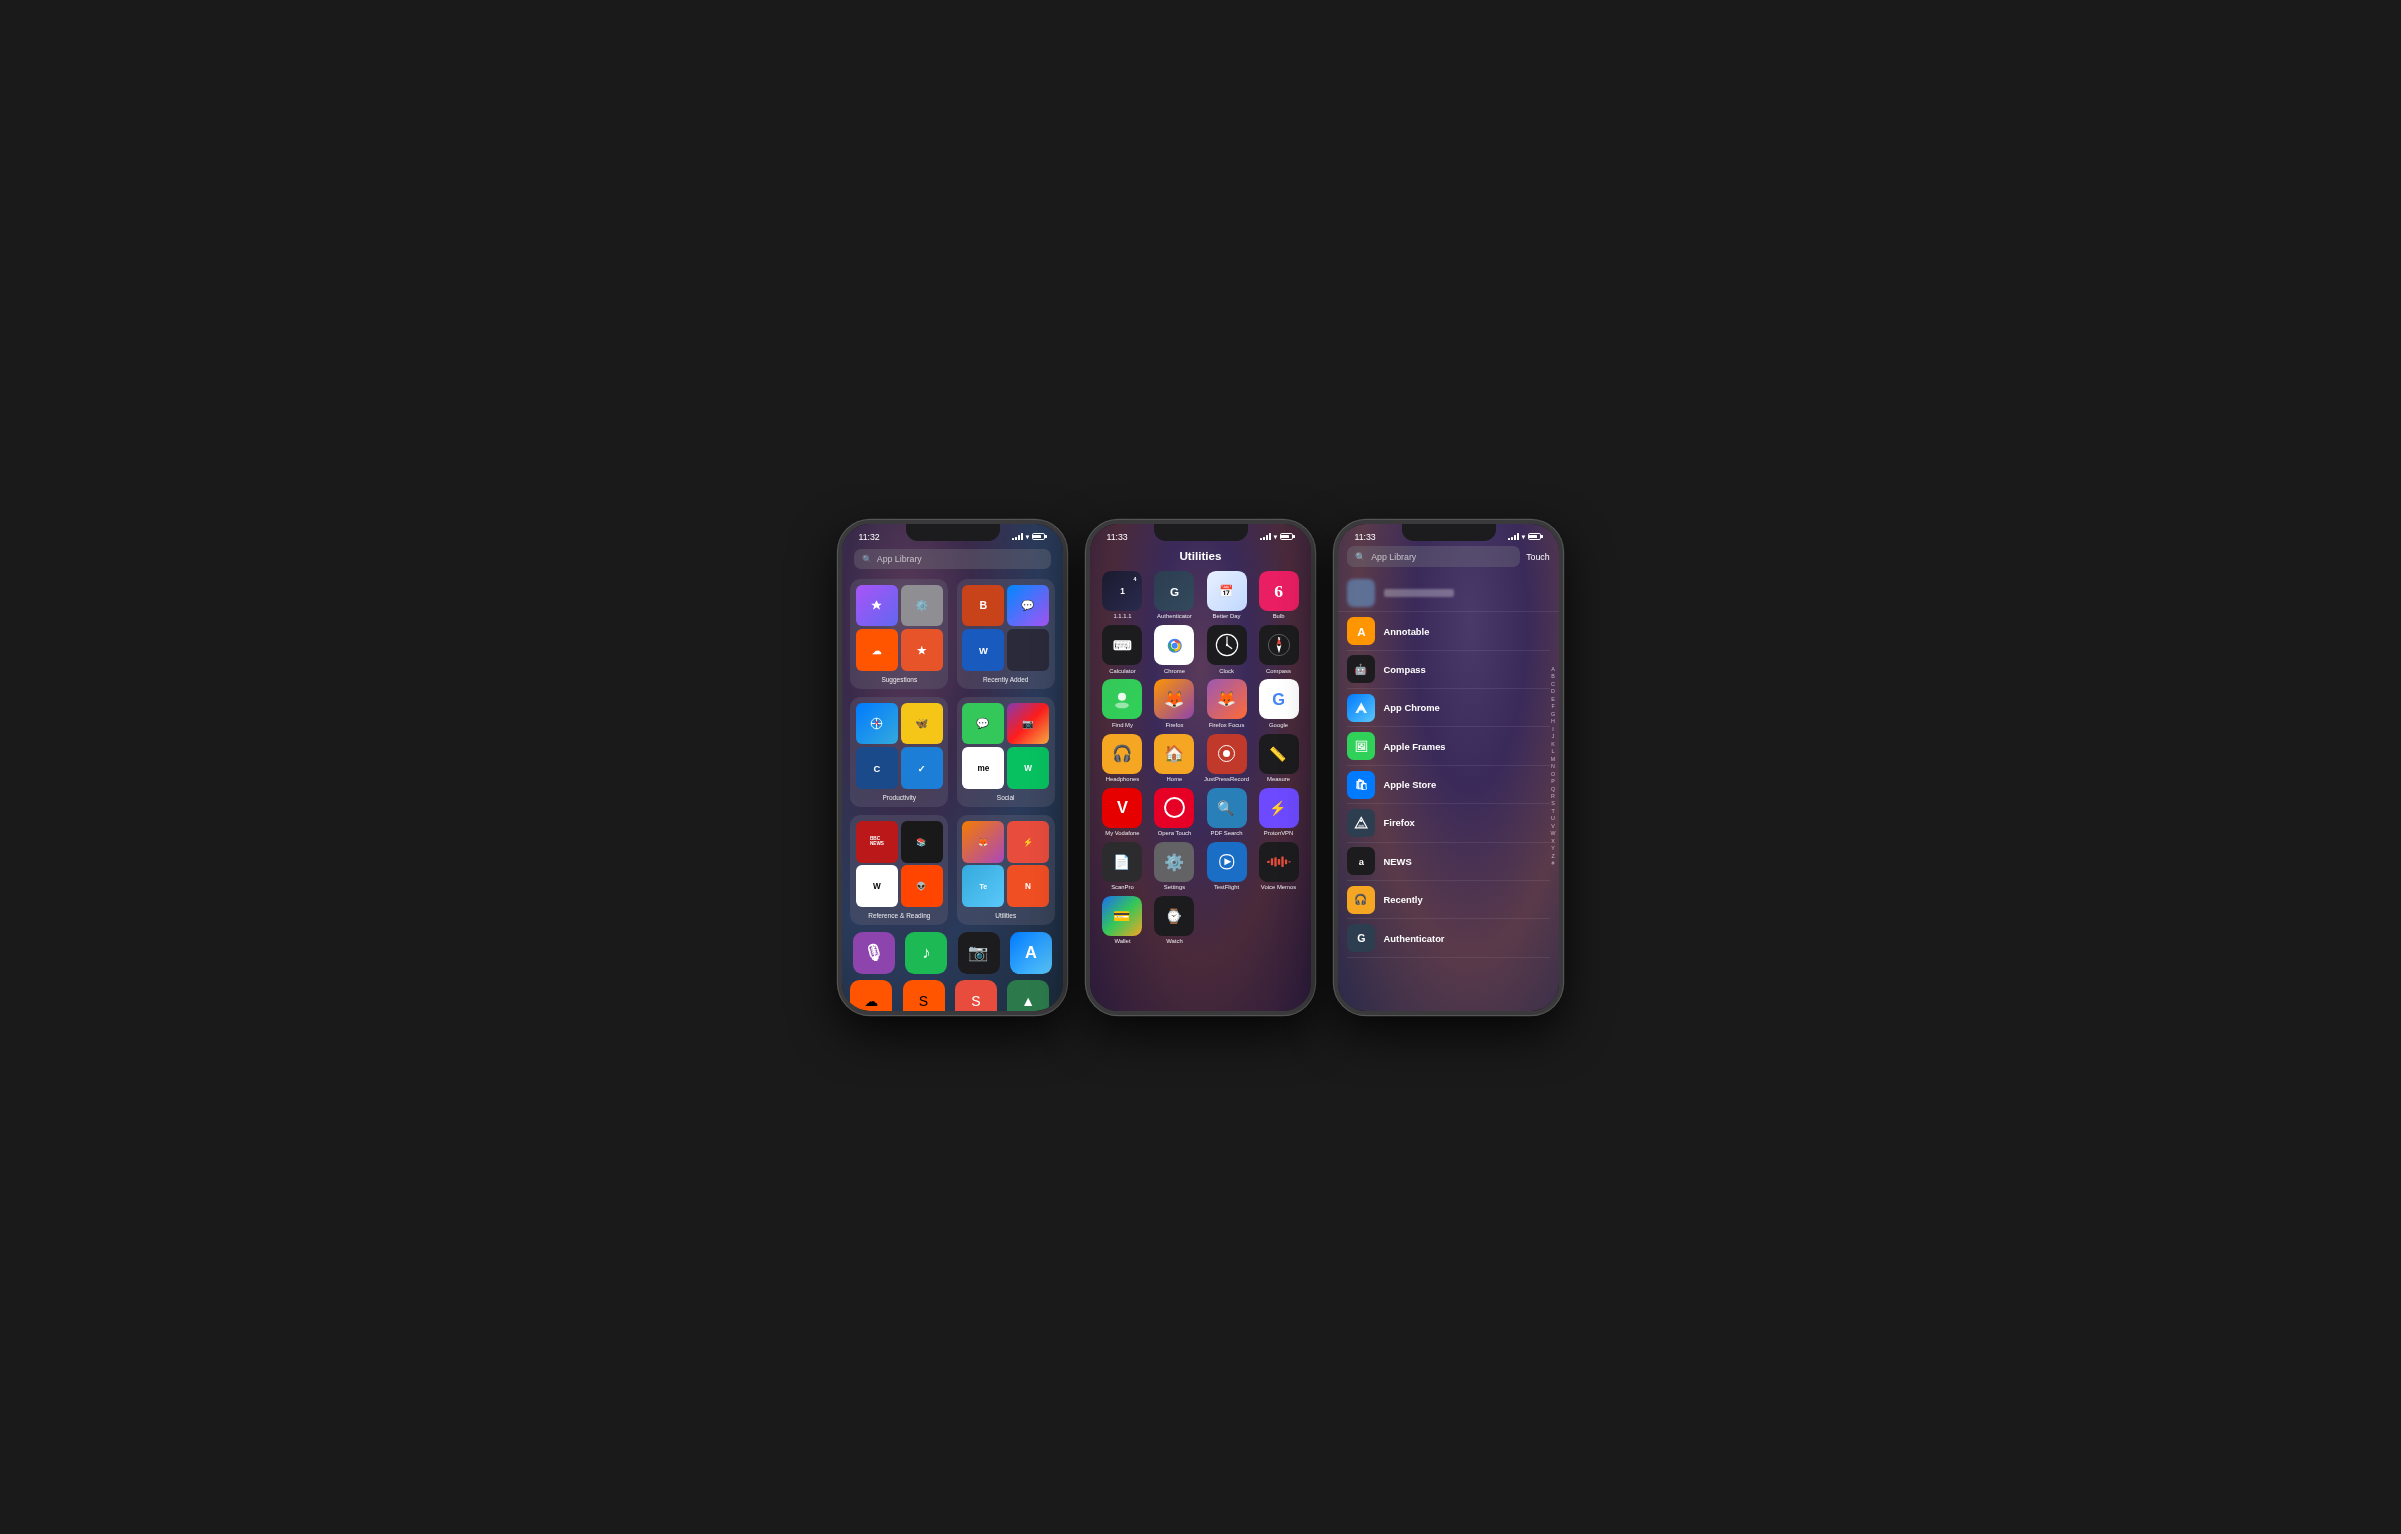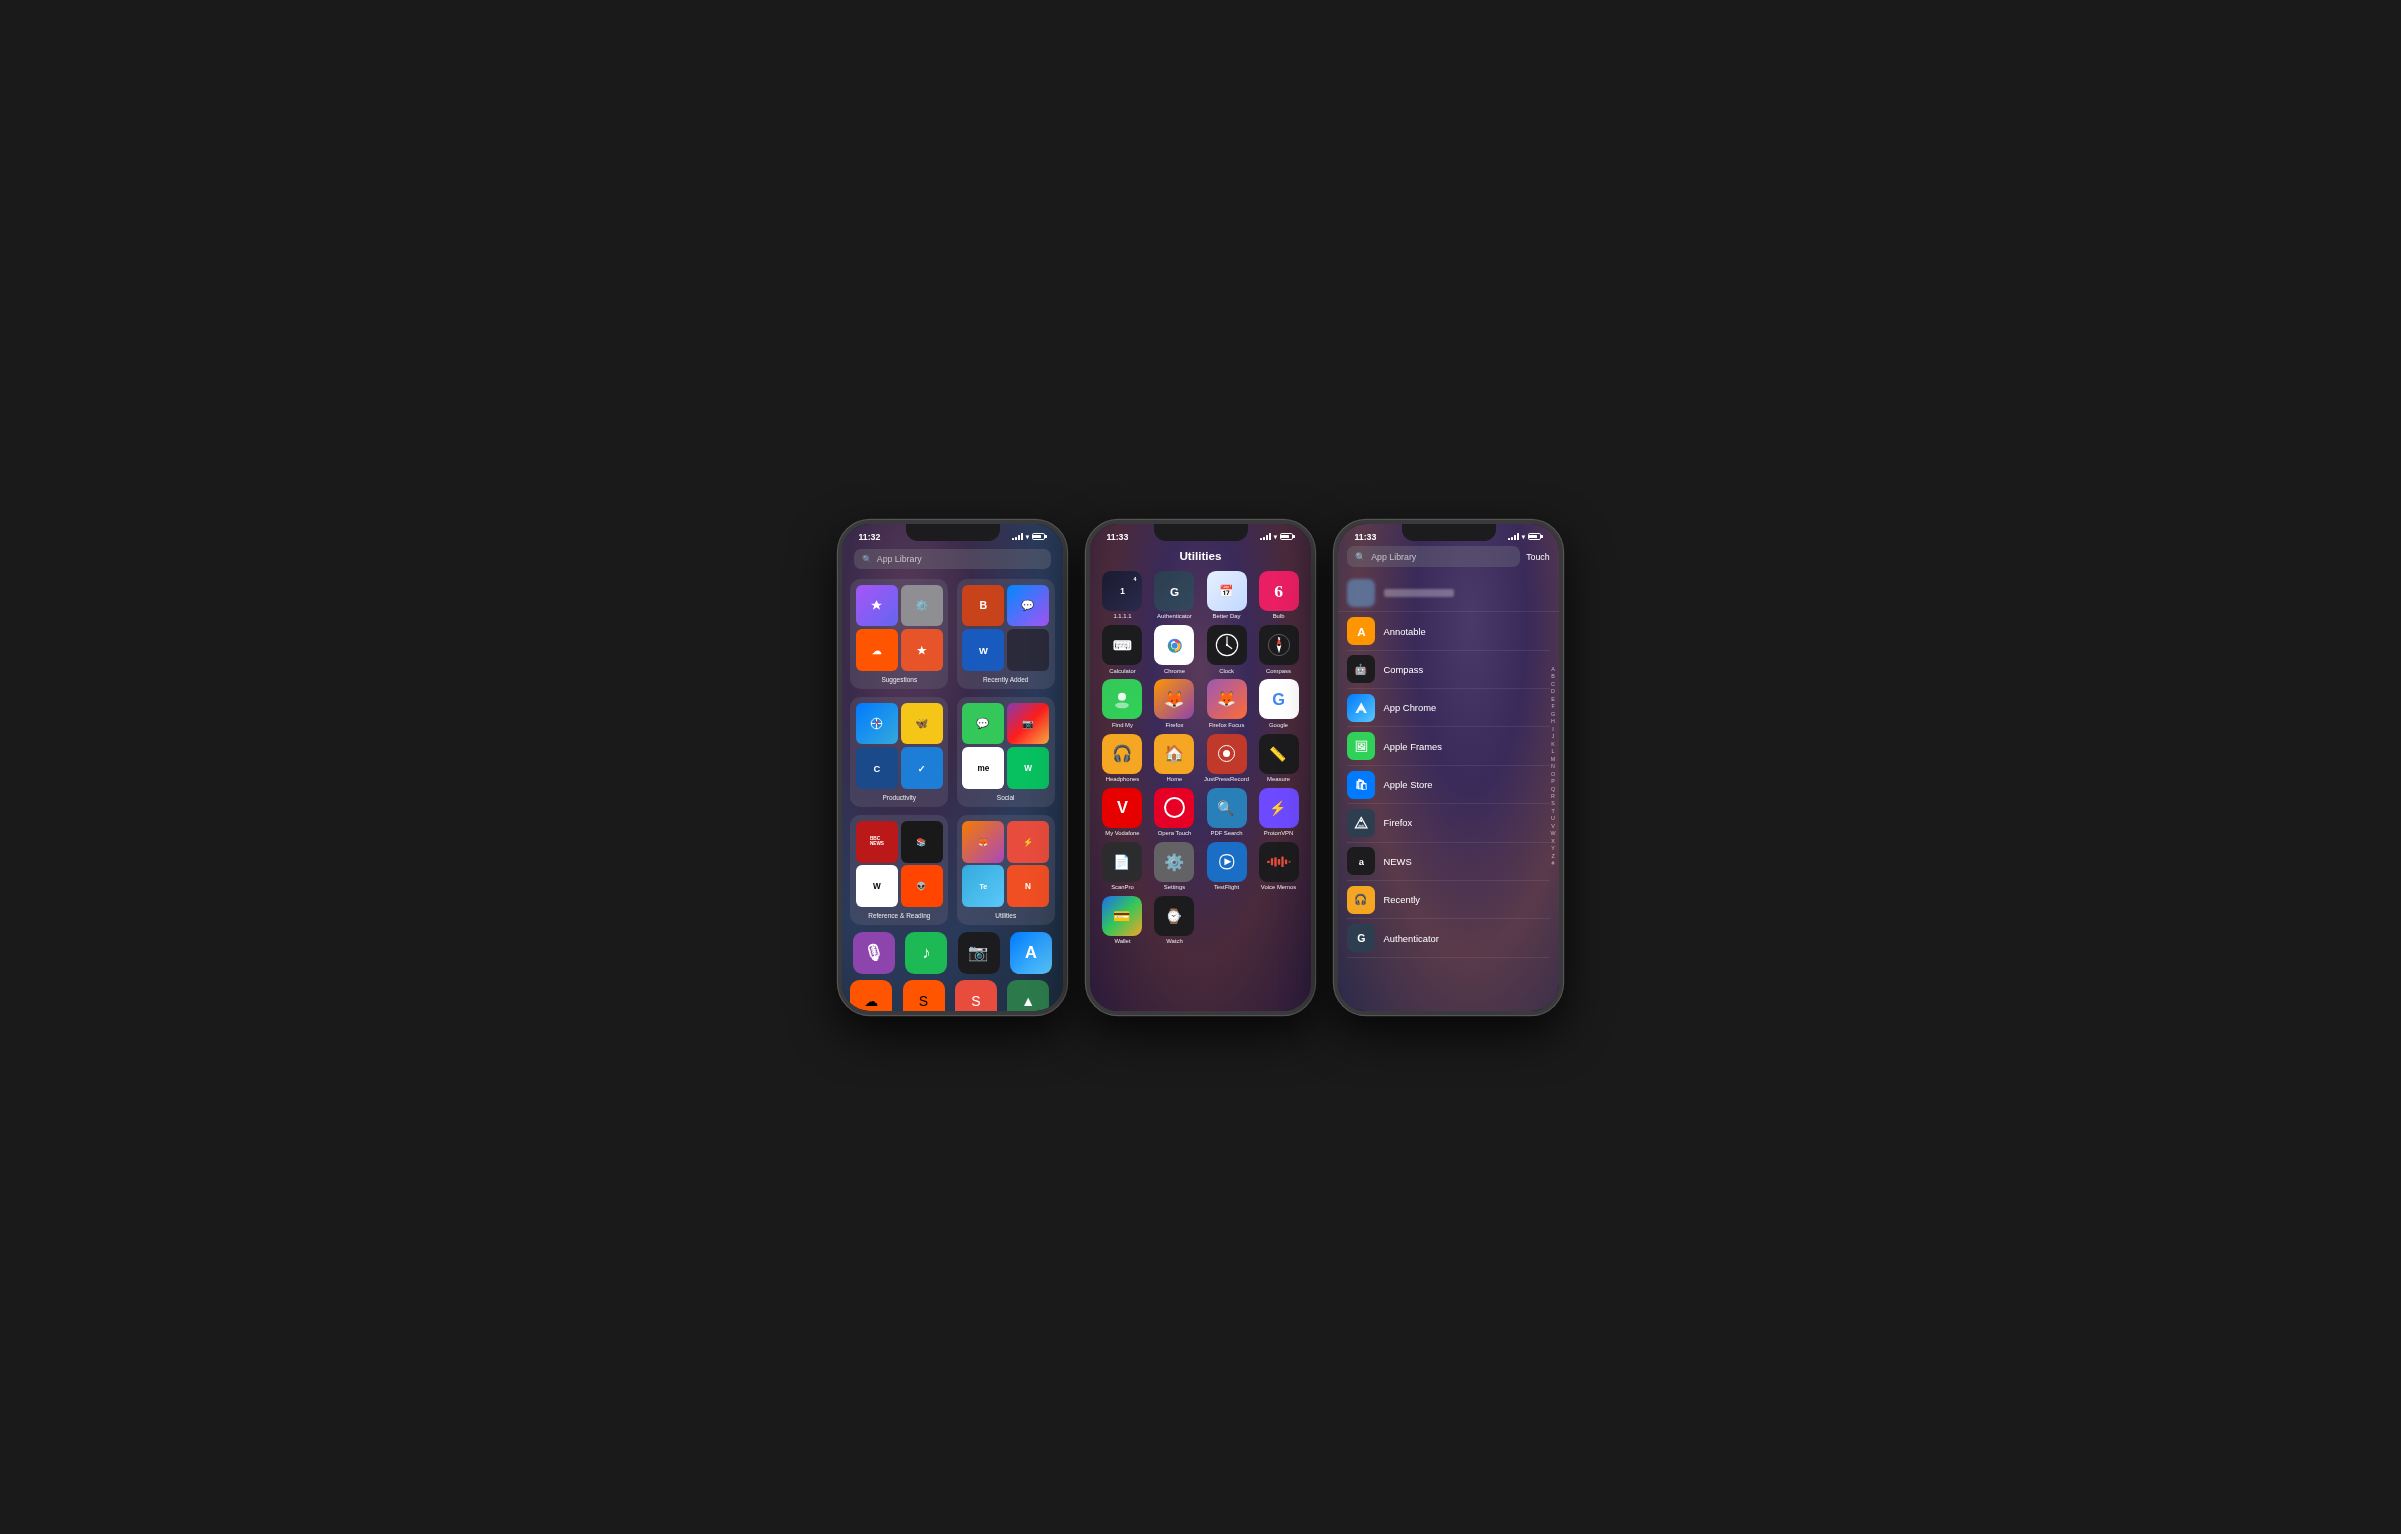--- a/index.html
+++ b/index.html
@@ -59,21 +59,21 @@
       display: flex;
       justify-content: space-between;
       align-items: center;
       padding: 8.2px 16.4px 4.7px;
       color: white;
       font-size: 7.6px;
       font-weight: 600;
       position: relative;
       z-index: 10;
     }
-    .status-time { font-size: 8.8px; font-weight: 700; }
+    .status-time { font-size: 8.8px; font-weight: 400; }
     .status-icons { display: flex; gap: 2.9px; align-items: center; font-size: 6.5px; }
     .signal-bars { display: flex; gap: 1.2px; align-items: flex-end; }
     .bar { background: white; width: 1.8px; border-radius: 0.6px; }
     .bar1 { height: 2.3px; }
     .bar2 { height: 3.5px; }
     .bar3 { height: 5.3px; }
     .bar4 { height: 7px; }
     .battery { display: flex; align-items: center; gap: 0.6px; }
     .battery-body { width: 13px; height: 6.5px; border: 0.9px solid white; border-radius: 1.8px; position: relative; display: flex; align-items: center; padding: 0.6px; }
     .battery-fill { background: white; height: 100%; border-radius: 0.6px; width: 80%; }
@@ -232,21 +232,21 @@
       align-items: center;
       justify-content: center;
       font-size: 10.6px;
       color: white;
       font-weight: 700;
       flex-shrink: 0;
     }
     .list-name {
       color: white;
       font-size: 9.4px;
-      font-weight: 400;
+      font-weight: 700;
     }
     .alpha-index {
       position: absolute;
       right: 3.5px;
       top: 50%;
       transform: translateY(-50%);
       display: flex;
       flex-direction: column;
       gap: 0.6px;
       z-index: 20;

